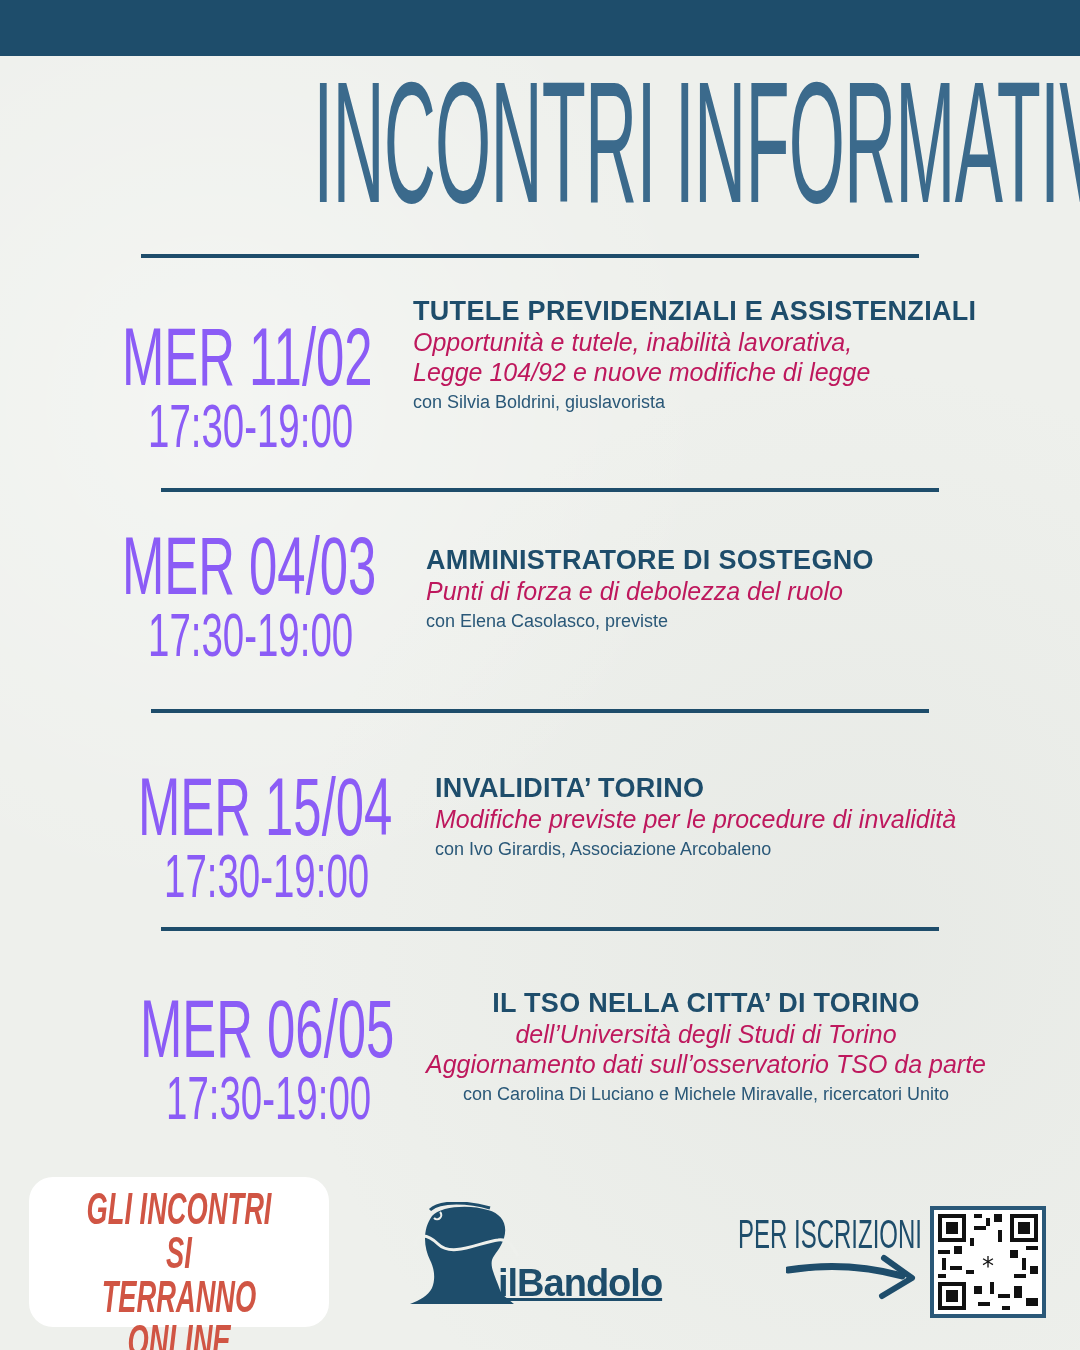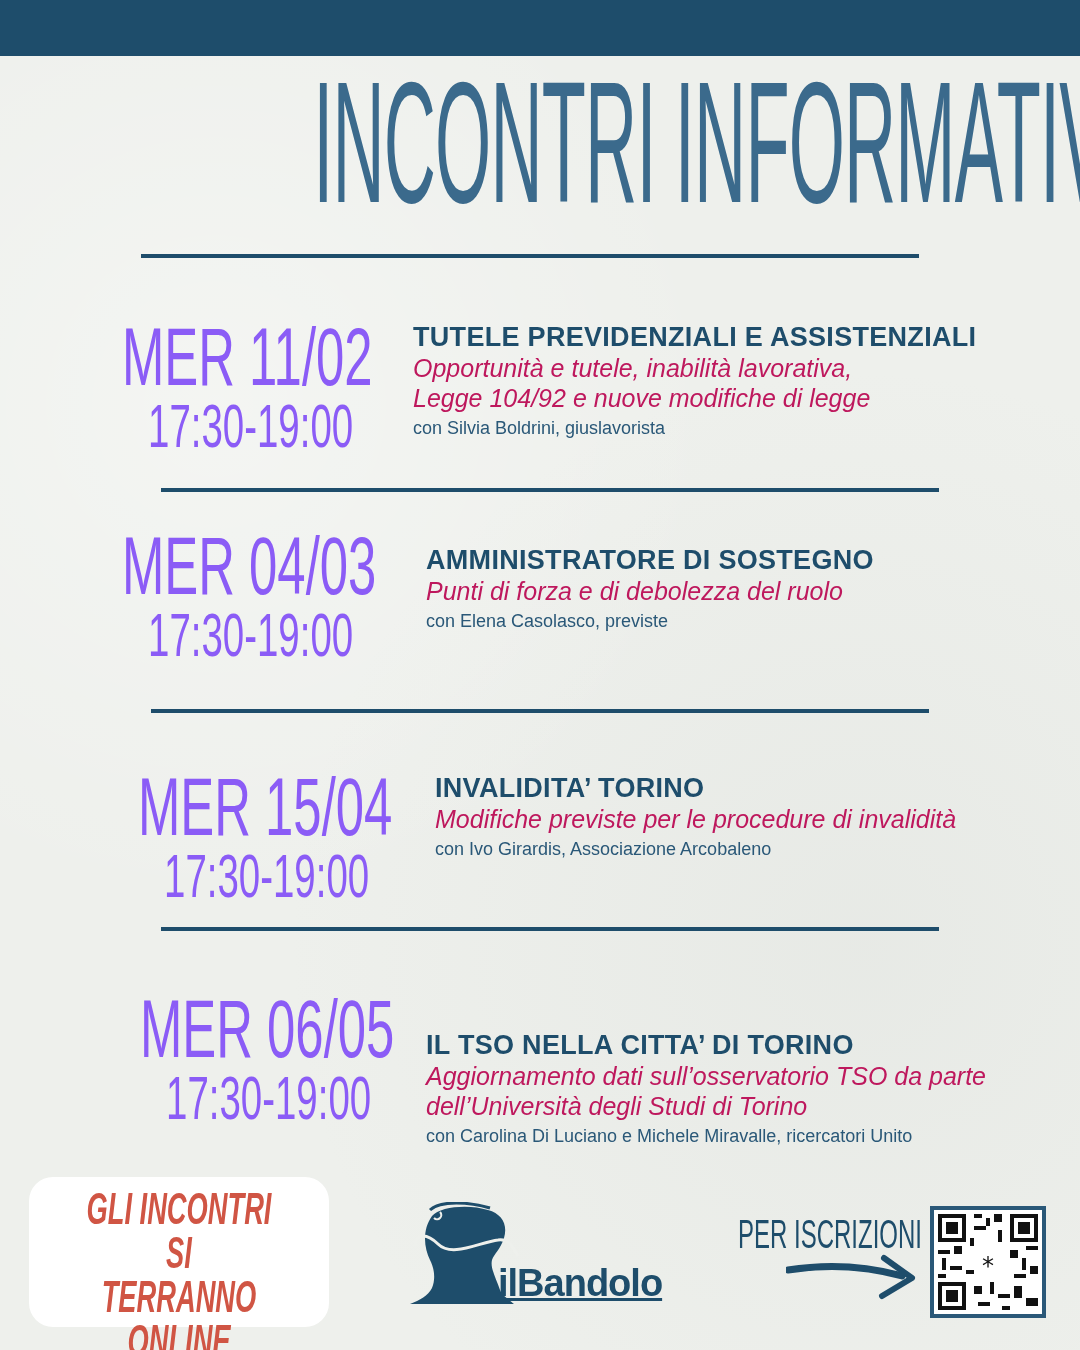--- a/index.html
+++ b/index.html
@@ -57,21 +57,21 @@
 <div class="topbar"></div>
 
 <div class="title">INCONTRI INFORMATIVI</div>
 
 <div class="divider" style="left:141px; top:254px; width:778px;"></div>
 
 <div class="date" style="left:122px; top:318px;">
   <span class="day">MER 11/02</span>
   <span class="time" style="margin-left:26px;">17:30-19:00</span>
 </div>
-<div class="event" style="left:413px; top:321px;">
+<div class="event" style="left:413px; top:295px;">
   <div class="etitle">TUTELE PREVIDENZIALI E ASSISTENZIALI</div>
   <div class="desc">Opportunità e tutele, inabilità lavorativa,</div>
   <div class="desc">Legge 104/92 e nuove modifiche di legge</div>
   <div class="speaker">con Silvia Boldrini, giuslavorista</div>
 </div>
 
 <div class="divider" style="left:161px; top:488px; width:778px;"></div>
 
 <div class="date" style="left:122px; top:527px;">
   <span class="day">MER 04/03</span>
@@ -94,24 +94,24 @@
   <div class="desc">Modifiche previste per le procedure di invalidità</div>
   <div class="speaker">con Ivo Girardis, Associazione Arcobaleno</div>
 </div>
 
 <div class="divider" style="left:161px; top:927px; width:778px;"></div>
 
 <div class="date" style="left:140px; top:990px;">
   <span class="day">MER 06/05</span>
   <span class="time" style="margin-left:26px;">17:30-19:00</span>
 </div>
-<div class="event" style="left:426px; top:1029px;">
+<div class="event" style="left:426px; top:987px;text-align:center;">
   <div class="etitle">IL TSO NELLA CITTA’ DI TORINO</div>
+  <div class="desc">dell’Università degli Studi di Torino</div>
   <div class="desc">Aggiornamento dati sull’osservatorio TSO da parte</div>
-  <div class="desc">dell’Università degli Studi di Torino</div>
   <div class="speaker">con Carolina Di Luciano e Michele Miravalle, ricercatori Unito</div>
 </div>
 
 <div class="online-box">
   <div class="txt">
     <div>GLI INCONTRI</div>
     <div>SI TERRANNO</div>
     <div>ONLINE</div>
   </div>
 </div>

